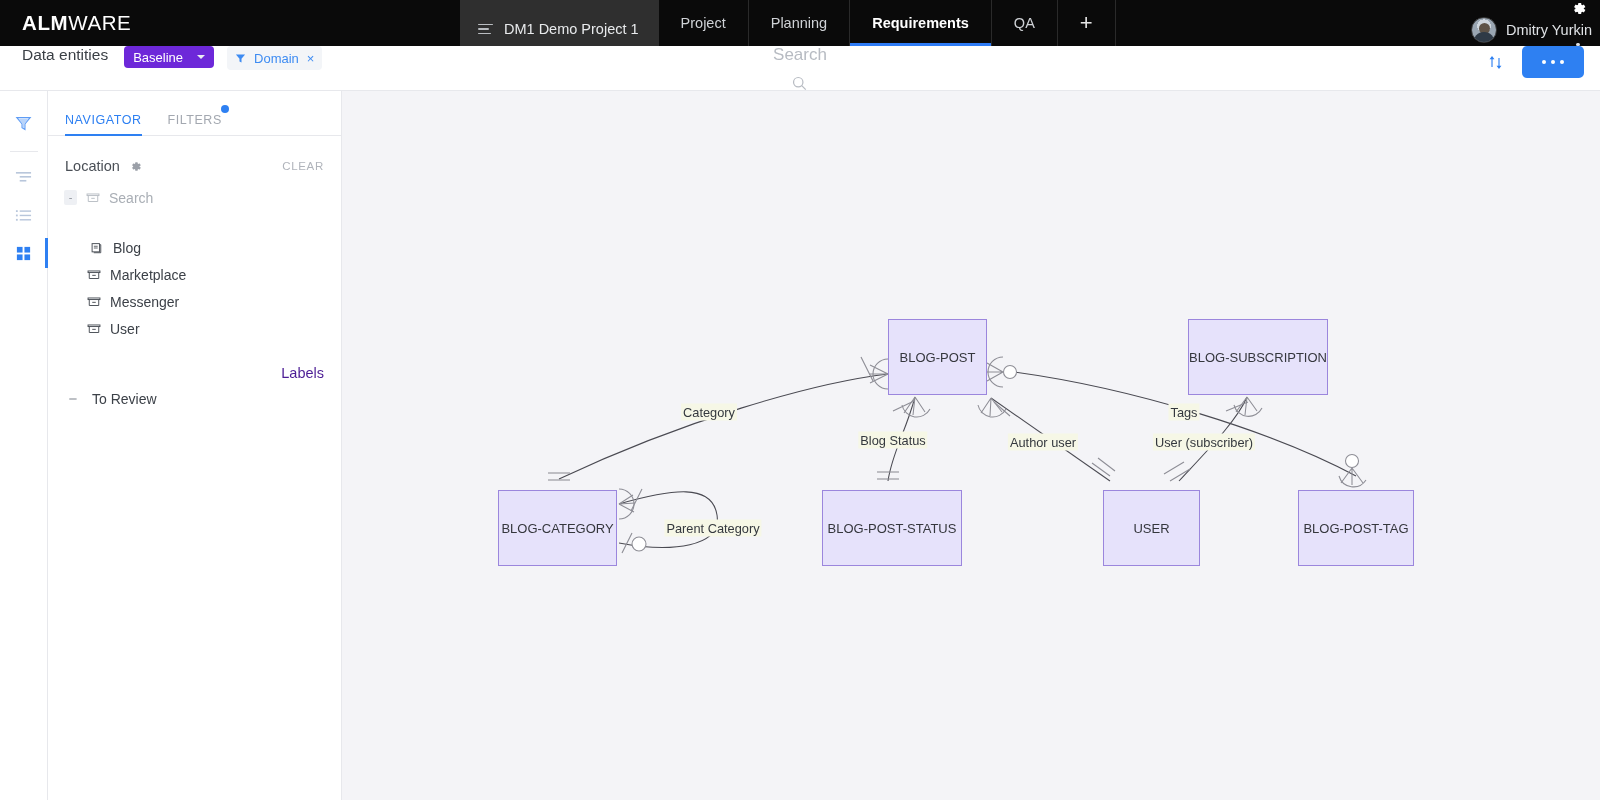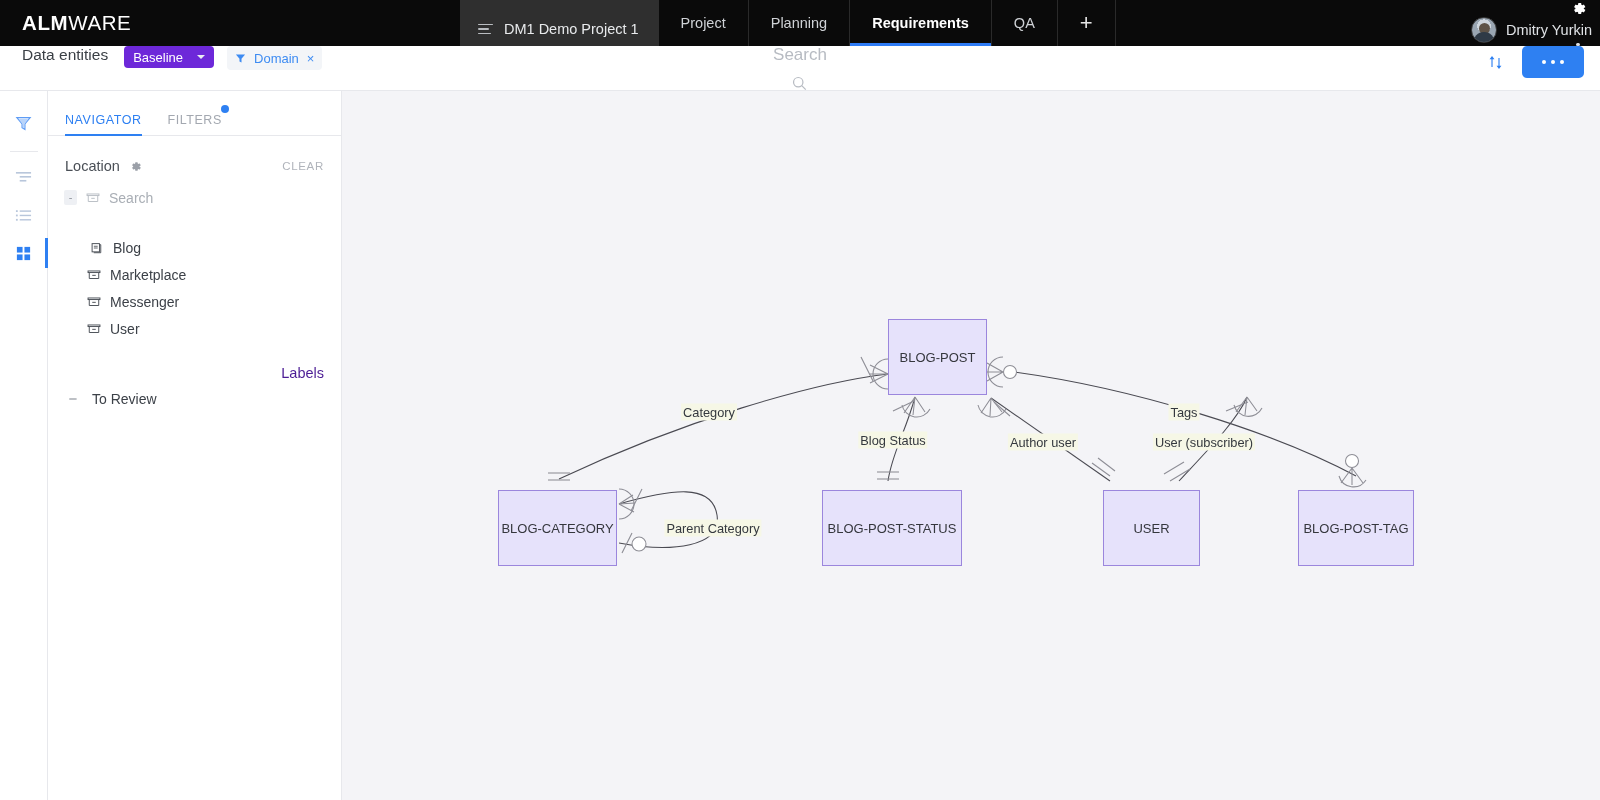--- a/index.html
+++ b/index.html
@@ -559,20 +559,23 @@
         <line x1="300" y1="398" x2="289" y2="420" stroke="#8d8d95"></line>
 
         <line x1="290" y1="442" x2="280" y2="462" stroke="#8d8d95"></line>
         <circle cx="297" cy="453" r="7" fill="#ffffff" stroke="#8d8d95"></circle>
       </g>
     </svg>
 
     <div class="ent" style="left:546px; top:228px; width:99px; height:76px;">
       <span>BLOG-POST</span>
     </div>
+    <div class="ent" style="left:846px; top:228px; width:140px; height:76px;">
+      <span>BLOG-SUBSCRIPTION</span>
+    </div>
     <div class="ent" style="left:156px; top:399px; width:119px; height:76px;">
       <span>BLOG-CATEGORY</span>
     </div>
     <div class="ent" style="left:480px; top:399px; width:140px; height:76px;">
       <span>BLOG-POST-STATUS</span>
     </div>
     <div class="ent" style="left:761px; top:399px; width:97px; height:76px;">
       <span>USER</span>
     </div>
     <div class="ent" style="left:956px; top:399px; width:116px; height:76px;">

